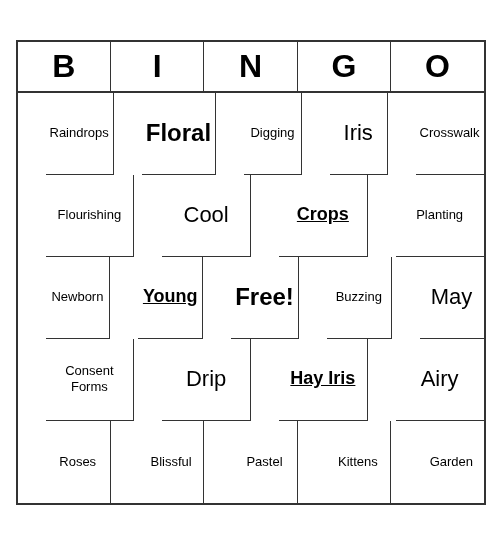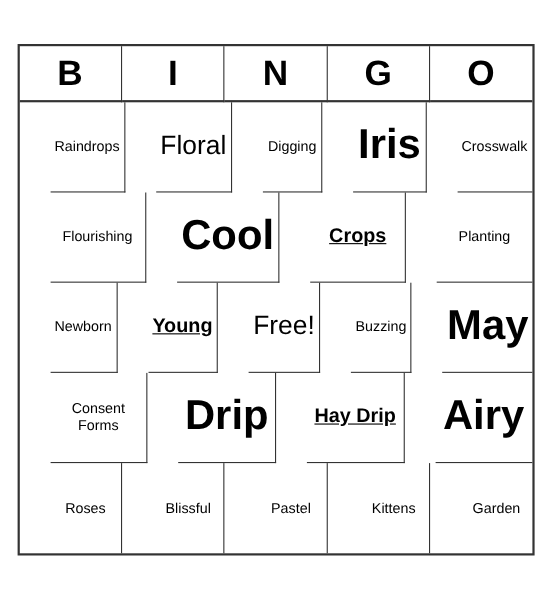--- a/index.html
+++ b/index.html
@@ -53,25 +53,25 @@
     }
     .bingo-row:last-child .bingo-cell {
       border-bottom: none;
     }
     .bingo-cell:last-child {
       border-right: none;
       text-align: center;
     }
     .bingo-cell.large {
       font-size: 24px;
-      font-weight: normal;
+      font-weight: bold;
     }
     .bingo-cell.xlarge {
-      font-size: 38px;
-      font-weight: bold;
+      font-size: 22px;
+      font-weight: normal;
     }
     .bingo-cell.medium {
       font-size: 18px;
       font-weight: bold;
       text-decoration: underline;
     }
   </style>
 </head>
 <body>
 
@@ -100,21 +100,21 @@
       <div class="bingo-row">
         <div class="bingo-cell">Newborn</div>
         <div class="bingo-cell medium">Young</div>
         <div class="bingo-cell large">Free!</div>
         <div class="bingo-cell">Buzzing</div>
         <div class="bingo-cell xlarge">May</div>
       </div>
       <div class="bingo-row">
         <div class="bingo-cell">Consent Forms</div>
         <div class="bingo-cell xlarge">Drip</div>
-        <div class="bingo-cell medium">Hay Drip</div>
+        <div class="bingo-cell medium">Hay Iris</div>
         <div class="bingo-cell xlarge">Airy</div>
       </div>
       <div class="bingo-row">
         <div class="bingo-cell">Roses</div>
         <div class="bingo-cell">Blissful</div>
         <div class="bingo-cell">Pastel</div>
         <div class="bingo-cell">Kittens</div>
         <div class="bingo-cell">Garden</div>
       </div>
     </div>

